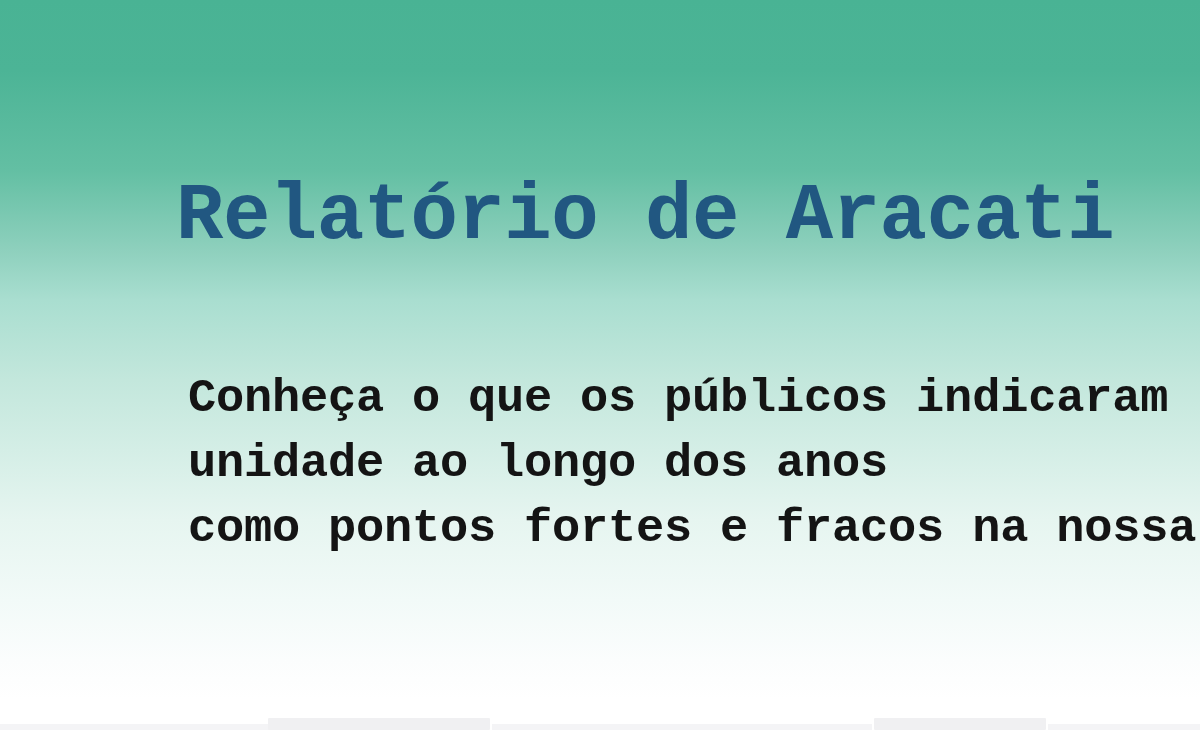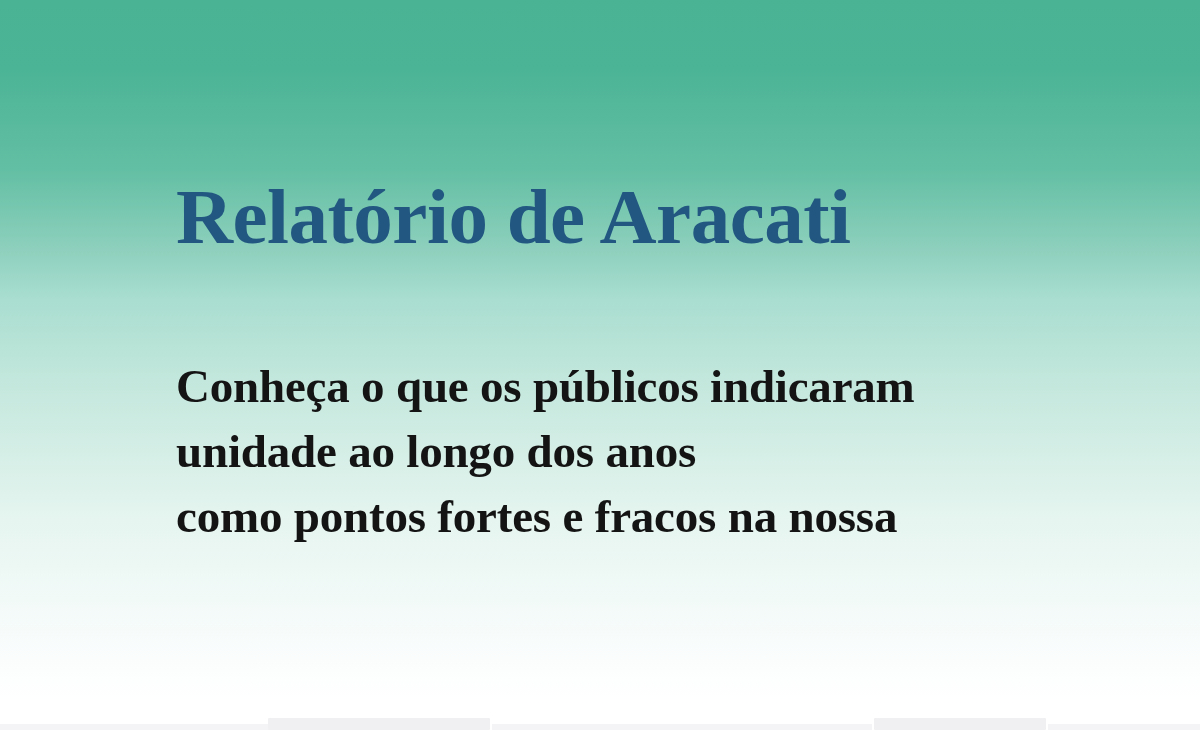--- a/index.html
+++ b/index.html
@@ -7,21 +7,21 @@
     margin: 0;
     padding: 0;
     background: #ffffff;
   }
 
   #slide {
     position: relative;
     width: 1200px;
     height: 730px;
     overflow: hidden;
-    font-family: Liberation Serif, serif;
+    font-family: Liberation Mono, monospace;
     background: #bef264;
   }
 
   
   #bg-gradient {
     position: absolute;
     left: 0;
     top: 0;
     width: 1200px;
     height: 730px;
@@ -83,21 +83,21 @@
     font-weight: 700;
     letter-spacing: -0.5px;
     color: #215781;
     white-space: nowrap;
   }
 
   #slide-subtitle {
     position: absolute;
     left: 0;
     top: 354px;
-    margin: 0;
+    margin: 12px;
     padding: 0;
     width: 900px;
     font-size: 47px;
     line-height: 65px;
     font-weight: 700;
     letter-spacing: -0.2px;
     color: #141414;
   }
   #slide-subtitle .sub-line {
     display: block;

